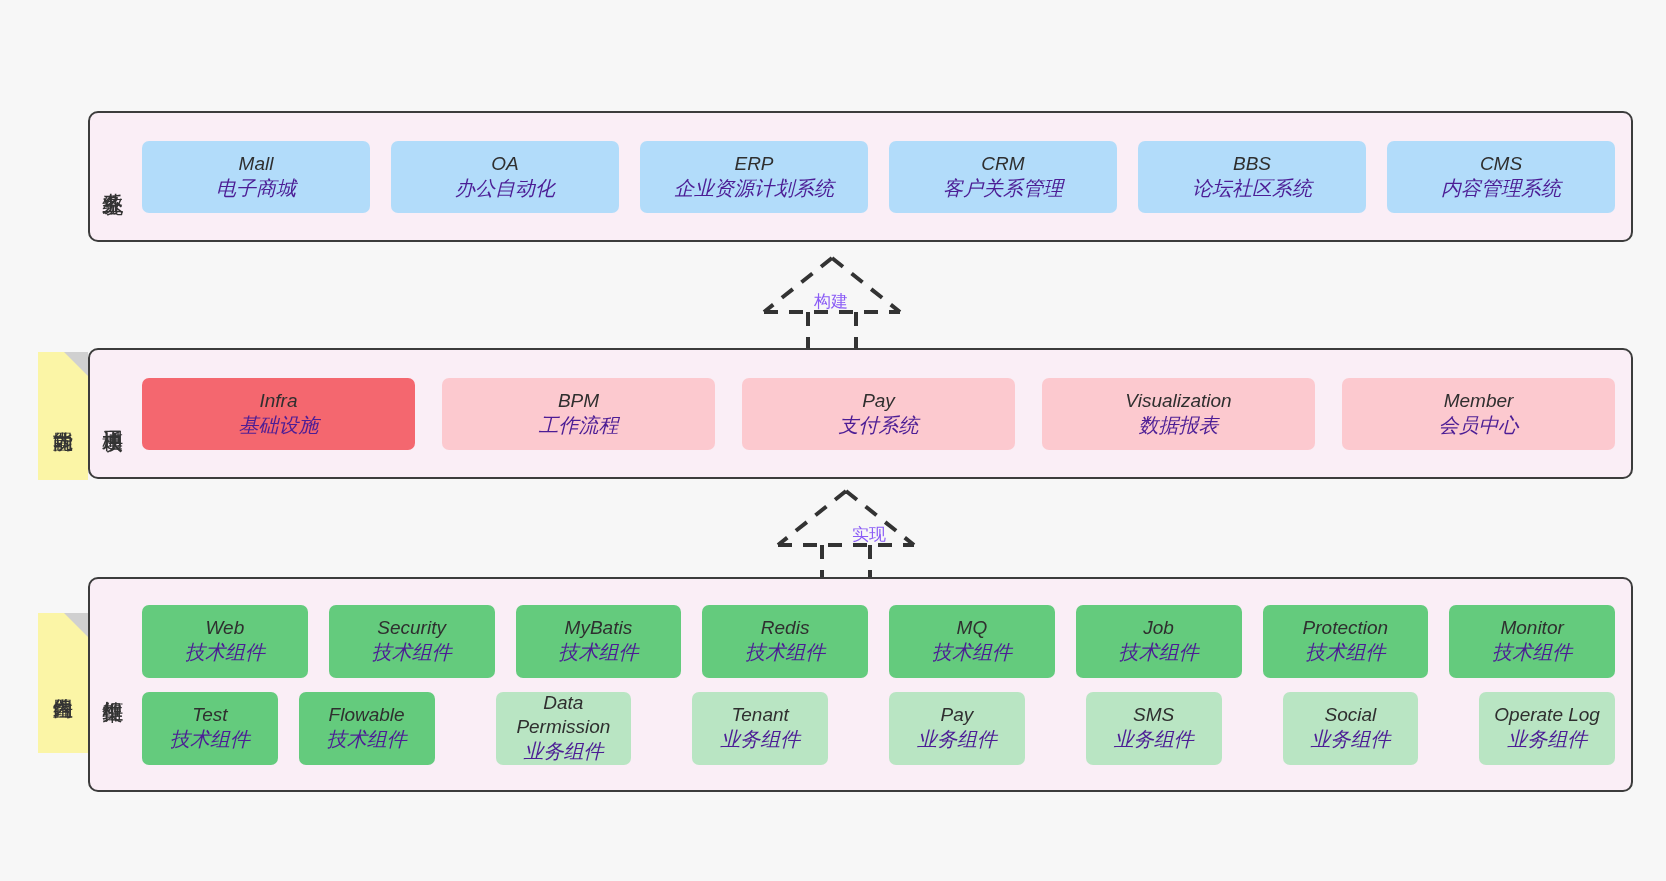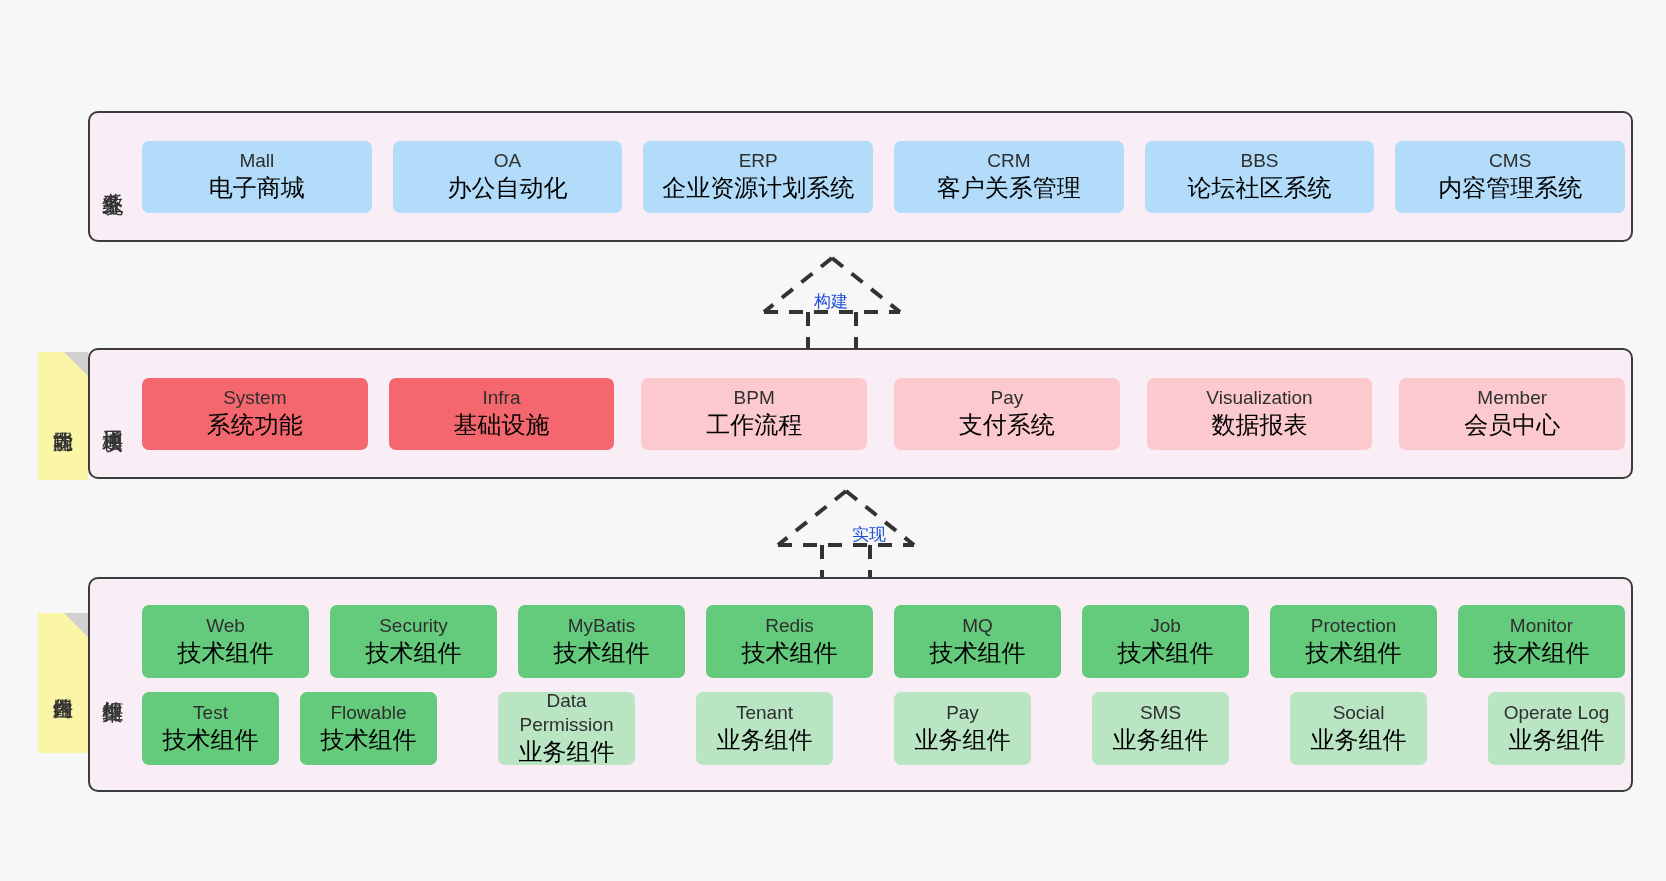--- a/index.html
+++ b/index.html
@@ -47,21 +47,22 @@
     white-space: nowrap;
     user-select: none;
   }
 
   .layer-body {
     flex: 1 1 auto;
     display: flex;
     flex-direction: column;
     justify-content: center;
     gap: 14px;
-    padding: 0 6px 0 6px;
+    padding: 0 16px 0 6px;
+    font-style: italic;
   }
 
   .row {
     display: flex;
     gap: 21px;
     align-items: stretch;
   }
 
   
   .card {
@@ -75,22 +76,22 @@
     line-height: 1.26;
     box-sizing: border-box;
     padding: 4px 4px;
     user-select: none;
   }
   .card .en {
     font-size: 19px;
     color: #2f2f2f;
   }
   .card .cn {
-    font-size: 24px;
-    color: #000000;
+    font-size: 20px;
+    color: #4c1d95;
     text-align: right;
   }
 
   .c-blue       { background: #b2dcfa; }
   .c-red        { background: #f4676f; }
   .c-pink       { background: #fcc9cf; margin-left: 6px; }
   .c-green      { background: #64cb7d; }
   .c-lightgreen { background: #b9e5c3; margin-left: 40px; }
 
   
@@ -130,21 +131,21 @@
   #note-builtin-comp { left: 38px; top: 613px; width: 50px; height: 140px; }
 
   
   .connector {
     position: absolute;
     pointer-events: none;
   }
   .connector-label {
     position: absolute;
     font-size: 17px;
-    color: #1d4ed8;
+    color: #8b5cf6;
     background: transparent;
     white-space: nowrap;
     user-select: none;
   }
   #conn-build     { left: 752px; top: 254px; width: 160px; height: 96px; }
   #conn-build-lbl { left: 814px; top: 290px; }
   #conn-impl      { left: 766px; top: 487px; width: 160px; height: 96px; }
   #conn-impl-lbl  { left: 852px; top: 523px; }
 </style>
 </head>
@@ -193,24 +194,20 @@
   <div class="note" id="note-builtin-func">
     <span>内置功能</span>
     <span class="fold"></span>
   </div>
 
   <div class="layer" id="layer-common">
     <div class="layer-title">通用模块</div>
     <div class="layer-body">
       <div class="row">
         <div class="card c-red">
-          <span class="en">System</span>
-          <span class="cn">系统功能</span>
-        </div>
-        <div class="card c-red">
           <span class="en">Infra</span>
           <span class="cn">基础设施</span>
         </div>
         <div class="card c-pink">
           <span class="en">BPM</span>
           <span class="cn">工作流程</span>
         </div>
         <div class="card c-pink">
           <span class="en">Pay</span>
           <span class="cn">支付系统</span>

